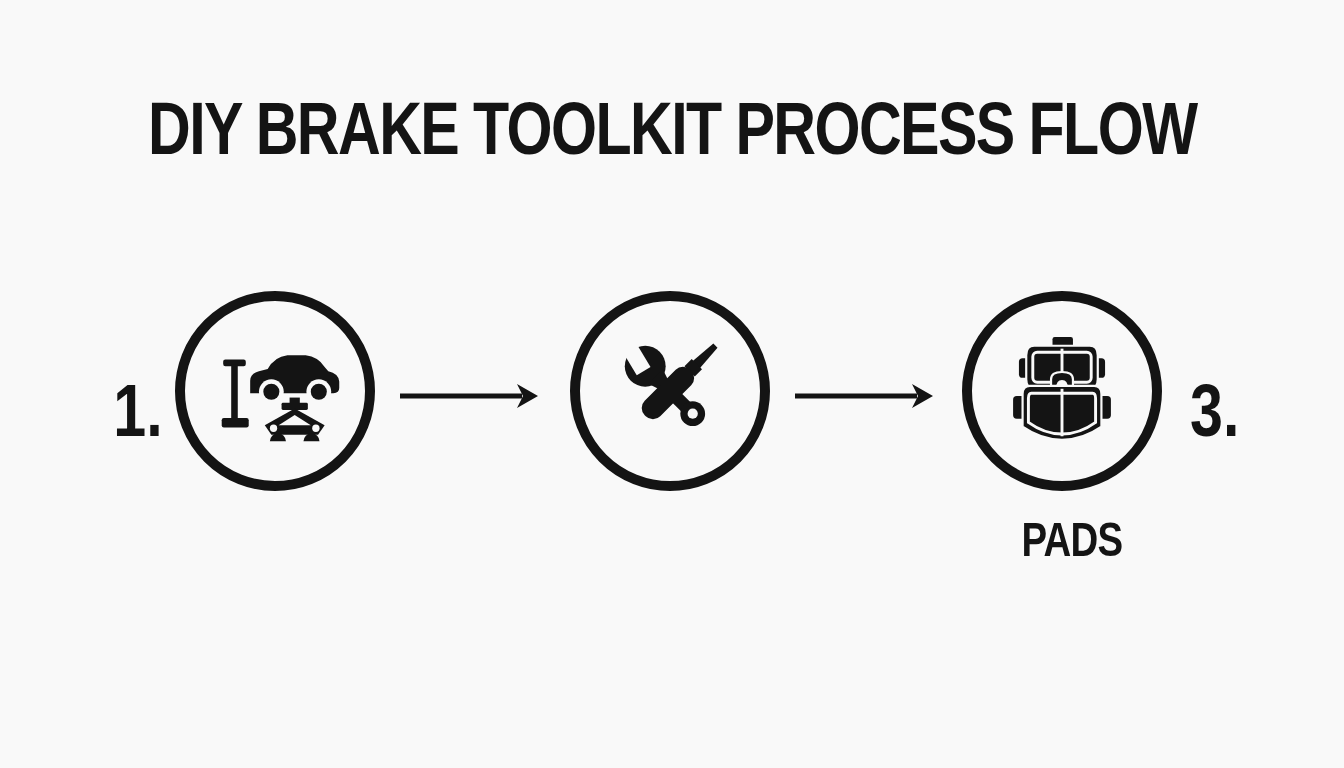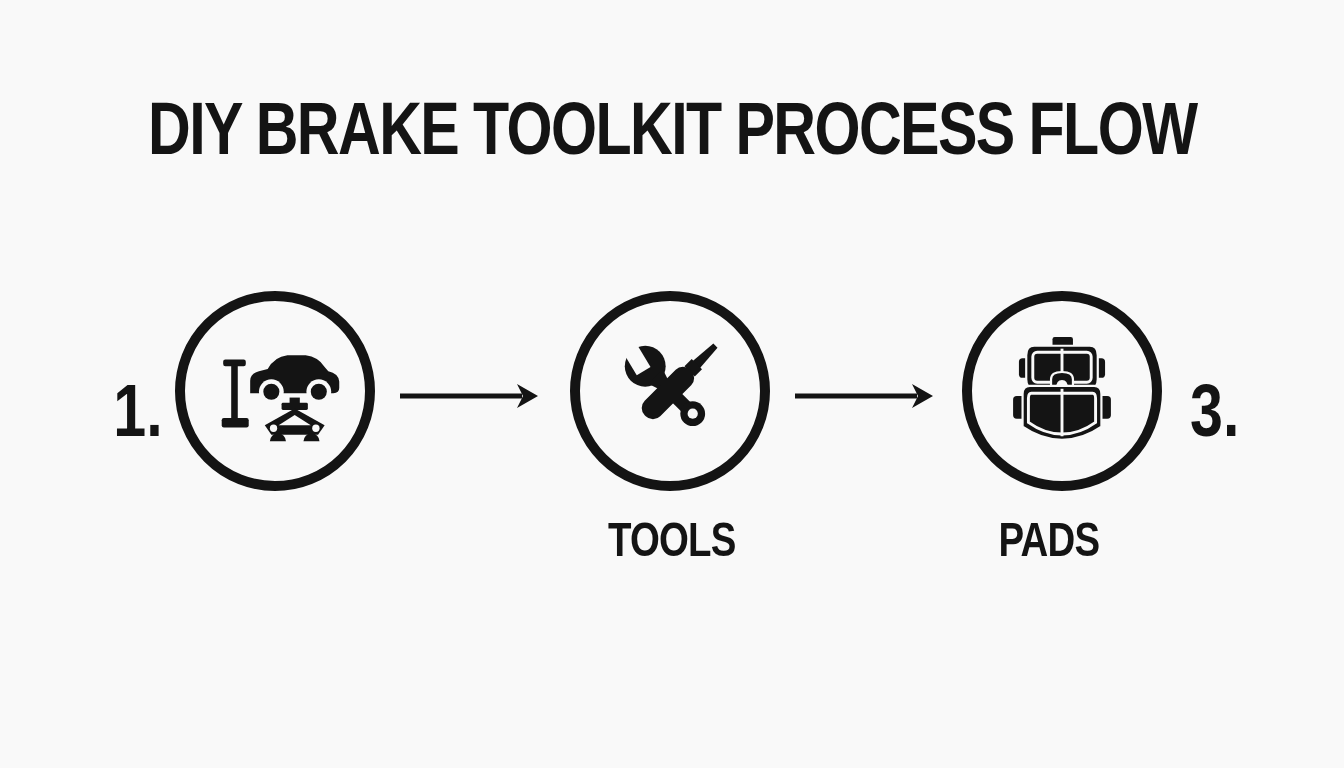--- a/index.html
+++ b/index.html
@@ -57,21 +57,21 @@
   
   .step-label {
     position: absolute;
     top: 516px;
     width: 200px;
     text-align: center;
     white-space: nowrap;
   }
   .label-1 { left: 177px; }
   .label-2 { left: 572px; }
-  .label-3 { left: 912px; text-align: right; }
+  .label-3 { left: 972px; }
   .step-label span {
     display: inline-block;
     font-size: 48px;
     font-weight: 700;
     letter-spacing: -1px;
     line-height: 48px;
     transform: scaleX(0.80);
     transform-origin: center center;
   }
   
@@ -190,20 +190,17 @@
         <path d="M58,103 L142,103 Q146,103 146,110 L146,143 Q124,159 100,159 Q76,159 54,143 L54,110 Q54,103 58,103 Z" fill="none" stroke="#f9f9f9" stroke-width="4"></path>
         <line x1="100" y1="97" x2="100" y2="162" stroke="#f9f9f9" stroke-width="4"></line>
       </g>
     </svg>
   </div>
 
   <div class="step-number number-right">
     <span>3.</span>
   </div>
 
-  <div class="step-label label-2">
-    <span>TOOLS</span>
-  </div>
   <div class="step-label label-3">
     <span>PADS</span>
   </div>
 
 </div>
 
 </body></html>

